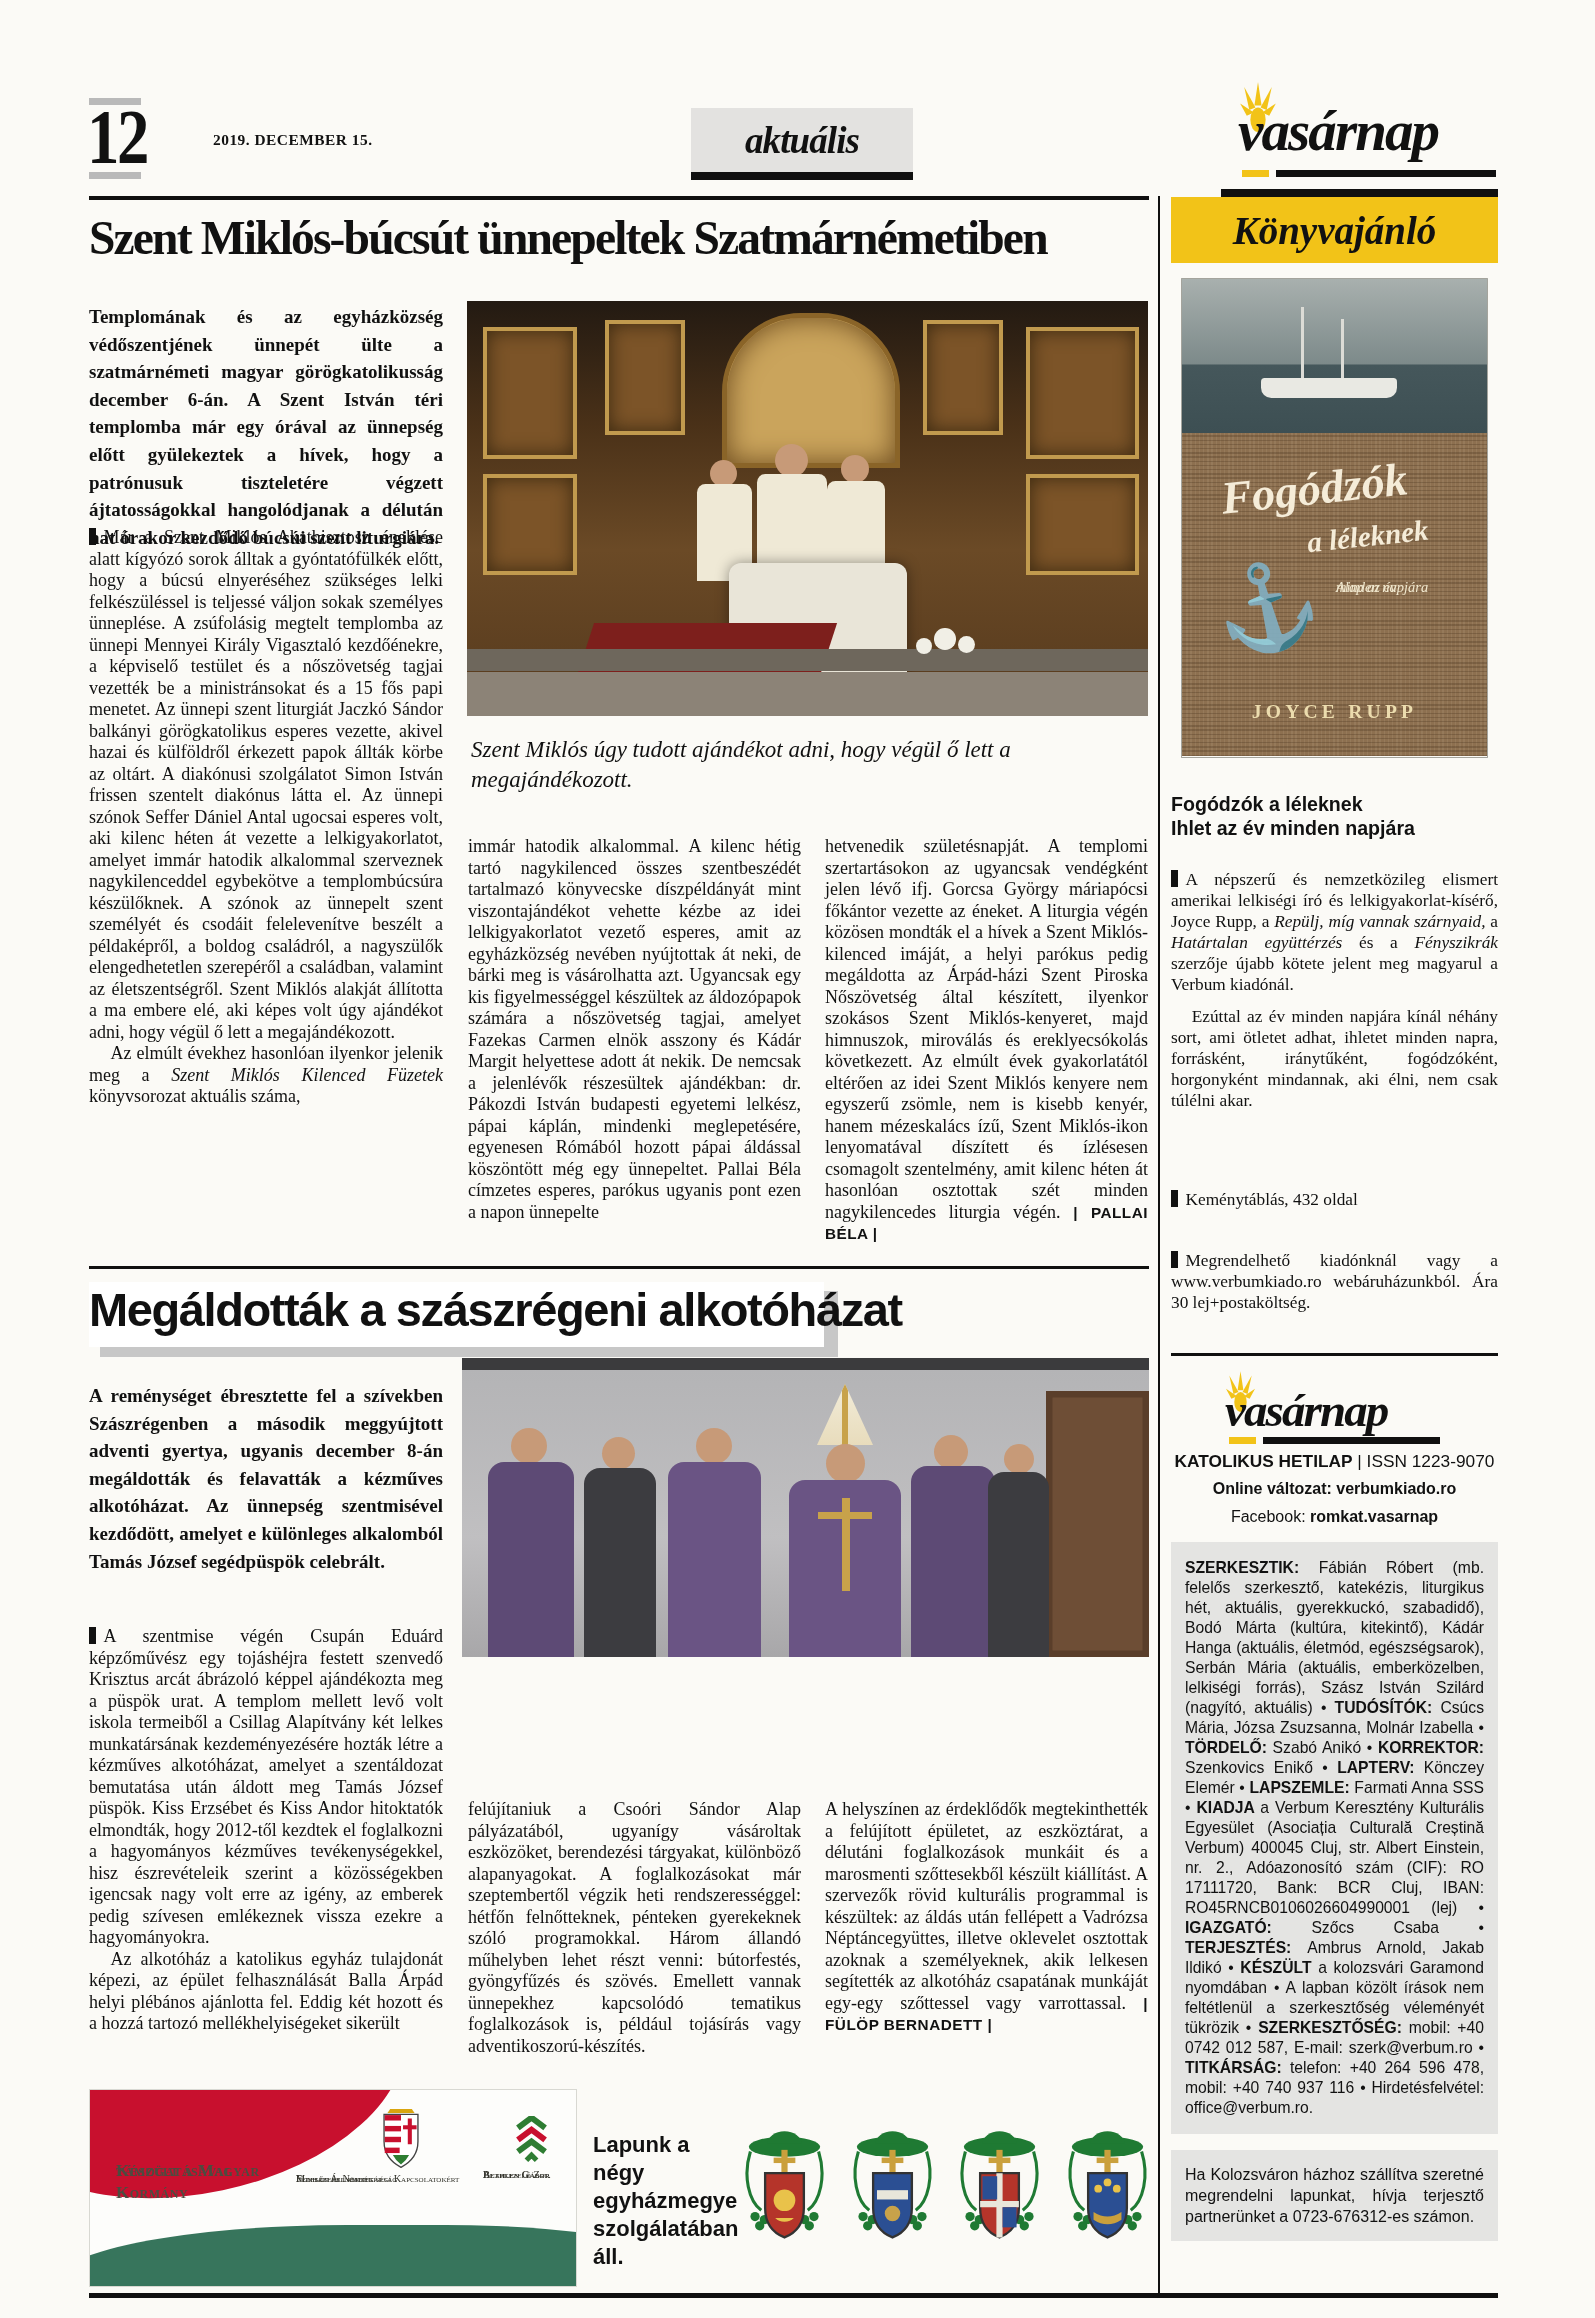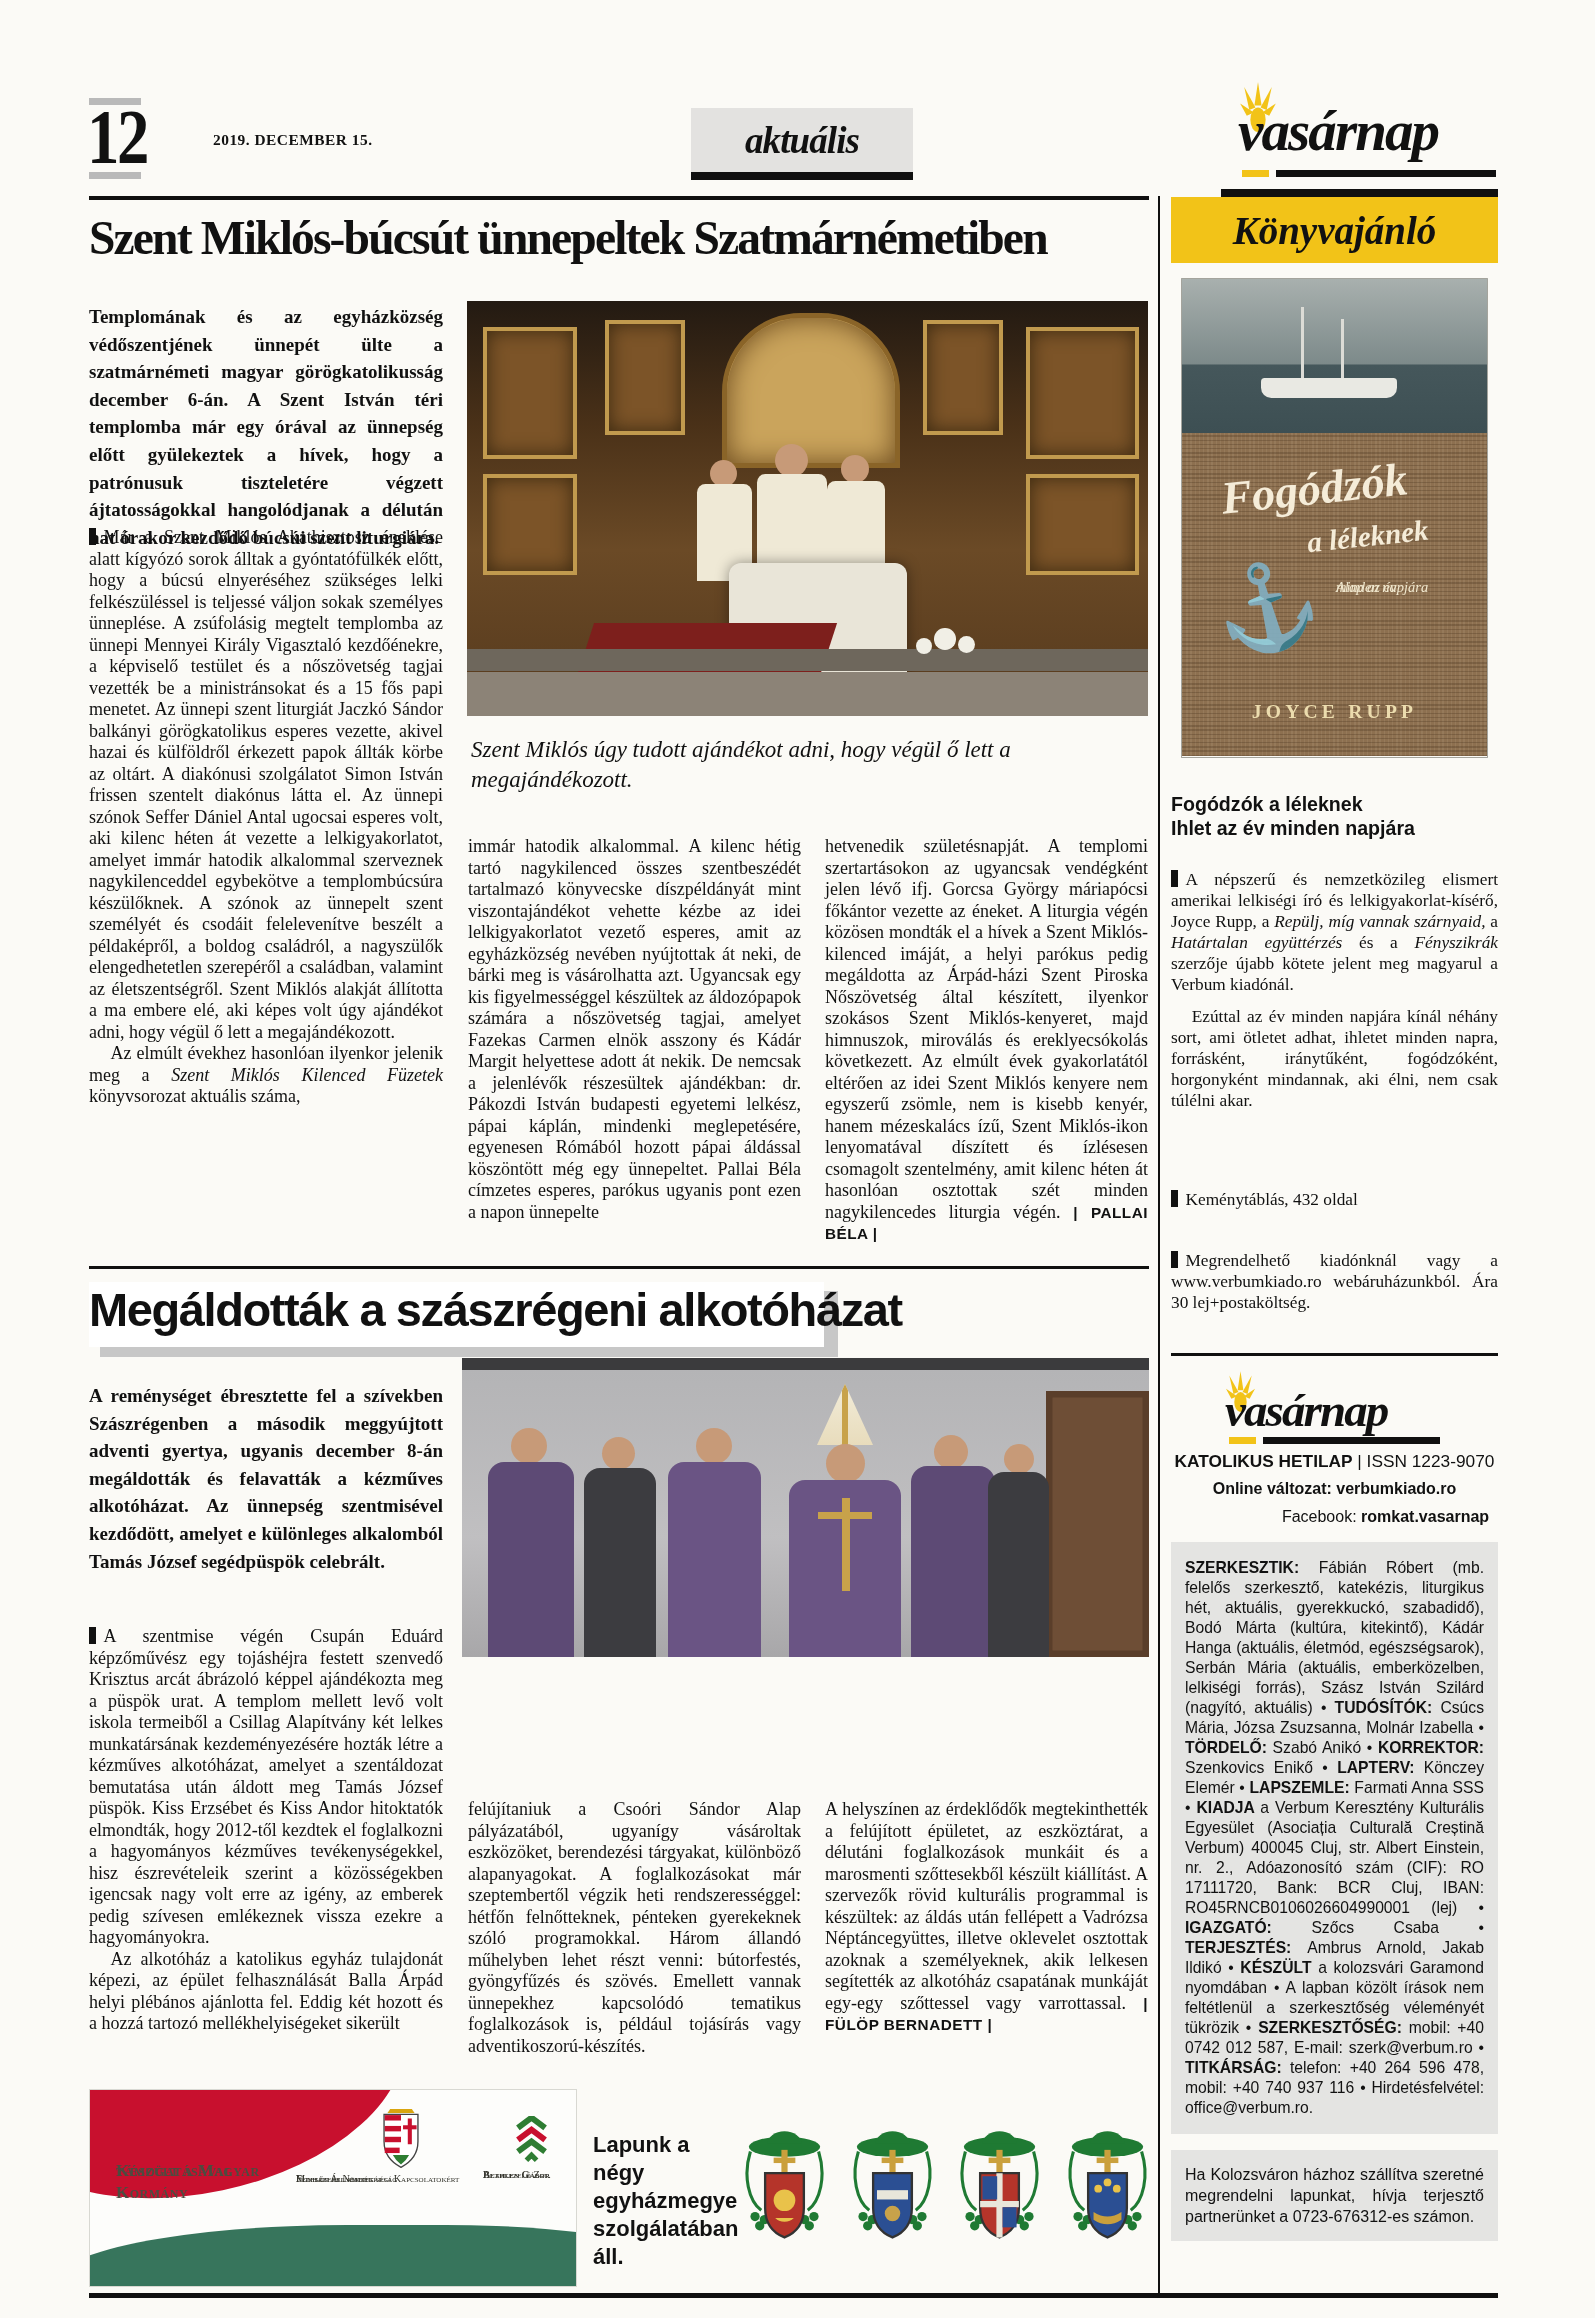--- a/index.html
+++ b/index.html
@@ -268,21 +268,21 @@
     </svg>
     <div class="logo-text" style="position:absolute;left:0;top:6.5px;font-size:47px;">vasárnap</div>
     <div class="logo-underline" style="bottom:-2.8px;">
         <span class="y"></span>
         <span class="b"></span>
       </div>
   </div>
 
   <div class="abs mh-line l1" style="left:1171px;top:1453px;width:327px;"><span class="seg-b">KATOLIKUS HETILAP</span><span>  |  ISSN 1223-9070</span></div>
   <div class="abs mh-line" style="left:1171px;top:1481px;width:327px;font-weight:bold;">Online változat: verbumkiado.ro</div>
-  <div class="abs mh-line" style="left:1222px;top:1509px;width:327px;"><span>Facebook: </span><span class="seg-b">romkat.vasarnap</span></div>
+  <div class="abs mh-line" style="left:1171px;top:1509px;width:327px;"><span>Facebook: </span><span class="seg-b">romkat.vasarnap</span></div>
 
   <div class="abs graybox ed-box jtxt" style="left:1171px;top:1542px;width:299px;padding:16px 14px;"><span class="seg-b">SZERKESZTIK: </span><span>Fábián Róbert (mb. felelős szerkesztő, katekézis, liturgikus hét, aktuális, gyerekkuckó, szabadidő), Bodó Márta (kultúra, kitekintő), Kádár Hanga (aktuális, életmód, egészségsarok), Serbán Mária (aktuális, emberközelben, lelkiségi forrás), Szász István Szilárd (nagyító, aktuális) • </span><span class="seg-b">TUDÓSÍTÓK: </span><span>Csúcs Mária, Józsa Zsuzsanna, Molnár Izabella • </span><span class="seg-b">TÖRDELŐ: </span><span>Szabó Anikó • </span><span class="seg-b">KORREKTOR: </span><span>Szenkovics Enikő • </span><span class="seg-b">LAPTERV: </span><span>Könczey Elemér • </span><span class="seg-b">LAPSZEMLE: </span><span>Farmati Anna SSS • </span><span class="seg-b">KIADJA </span><span>a Verbum Keresztény Kulturális Egyesület (Asociația Culturală Creștină Verbum) 400045 Cluj, str. Albert Einstein, nr. 2., Adóazonosító szám (CIF): RO 17111720, Bank: BCR Cluj, IBAN: RO45RNCB0106026604990001 (lej) • </span><span class="seg-b">IGAZGATÓ: </span><span>Szőcs Csaba • </span><span class="seg-b">TERJESZTÉS: </span><span>Ambrus Arnold, Jakab Ildikó • </span><span class="seg-b">KÉSZÜLT </span><span>a kolozsvári Garamond nyomdában • A lapban közölt írások nem feltétlenül a szerkesztőség véleményét tükrözik • </span><span class="seg-b">SZERKESZTŐSÉG: </span><span>mobil: +40 0742 012 587, E-mail: szerk@verbum.ro • </span><span class="seg-b">TITKÁRSÁG: </span><span>telefon: +40 264 596 478, mobil: +40 740 937 116 • Hirdetésfelvétel: office@verbum.ro.</span></div>
 
   <div class="abs graybox dn-box jtxt" style="left:1171px;top:2150px;width:299px;padding:14px 14px;">Ha Kolozsváron házhoz szállítva szeretné megrendelni lapunkat, hívja terjesztő partnerünket a 0723-676312-es számon.</div>
 
   <div class="abs motto" style="left:593px;top:2131px;width:131px;">Lapunk a négy egyházmegye szolgálatában áll.</div>
 
   <div class="abs banner" style="left:89px;top:2089px;width:486px;height:196px;">
     <div class="wave-red2"></div>
     <div class="wave-red"></div>

